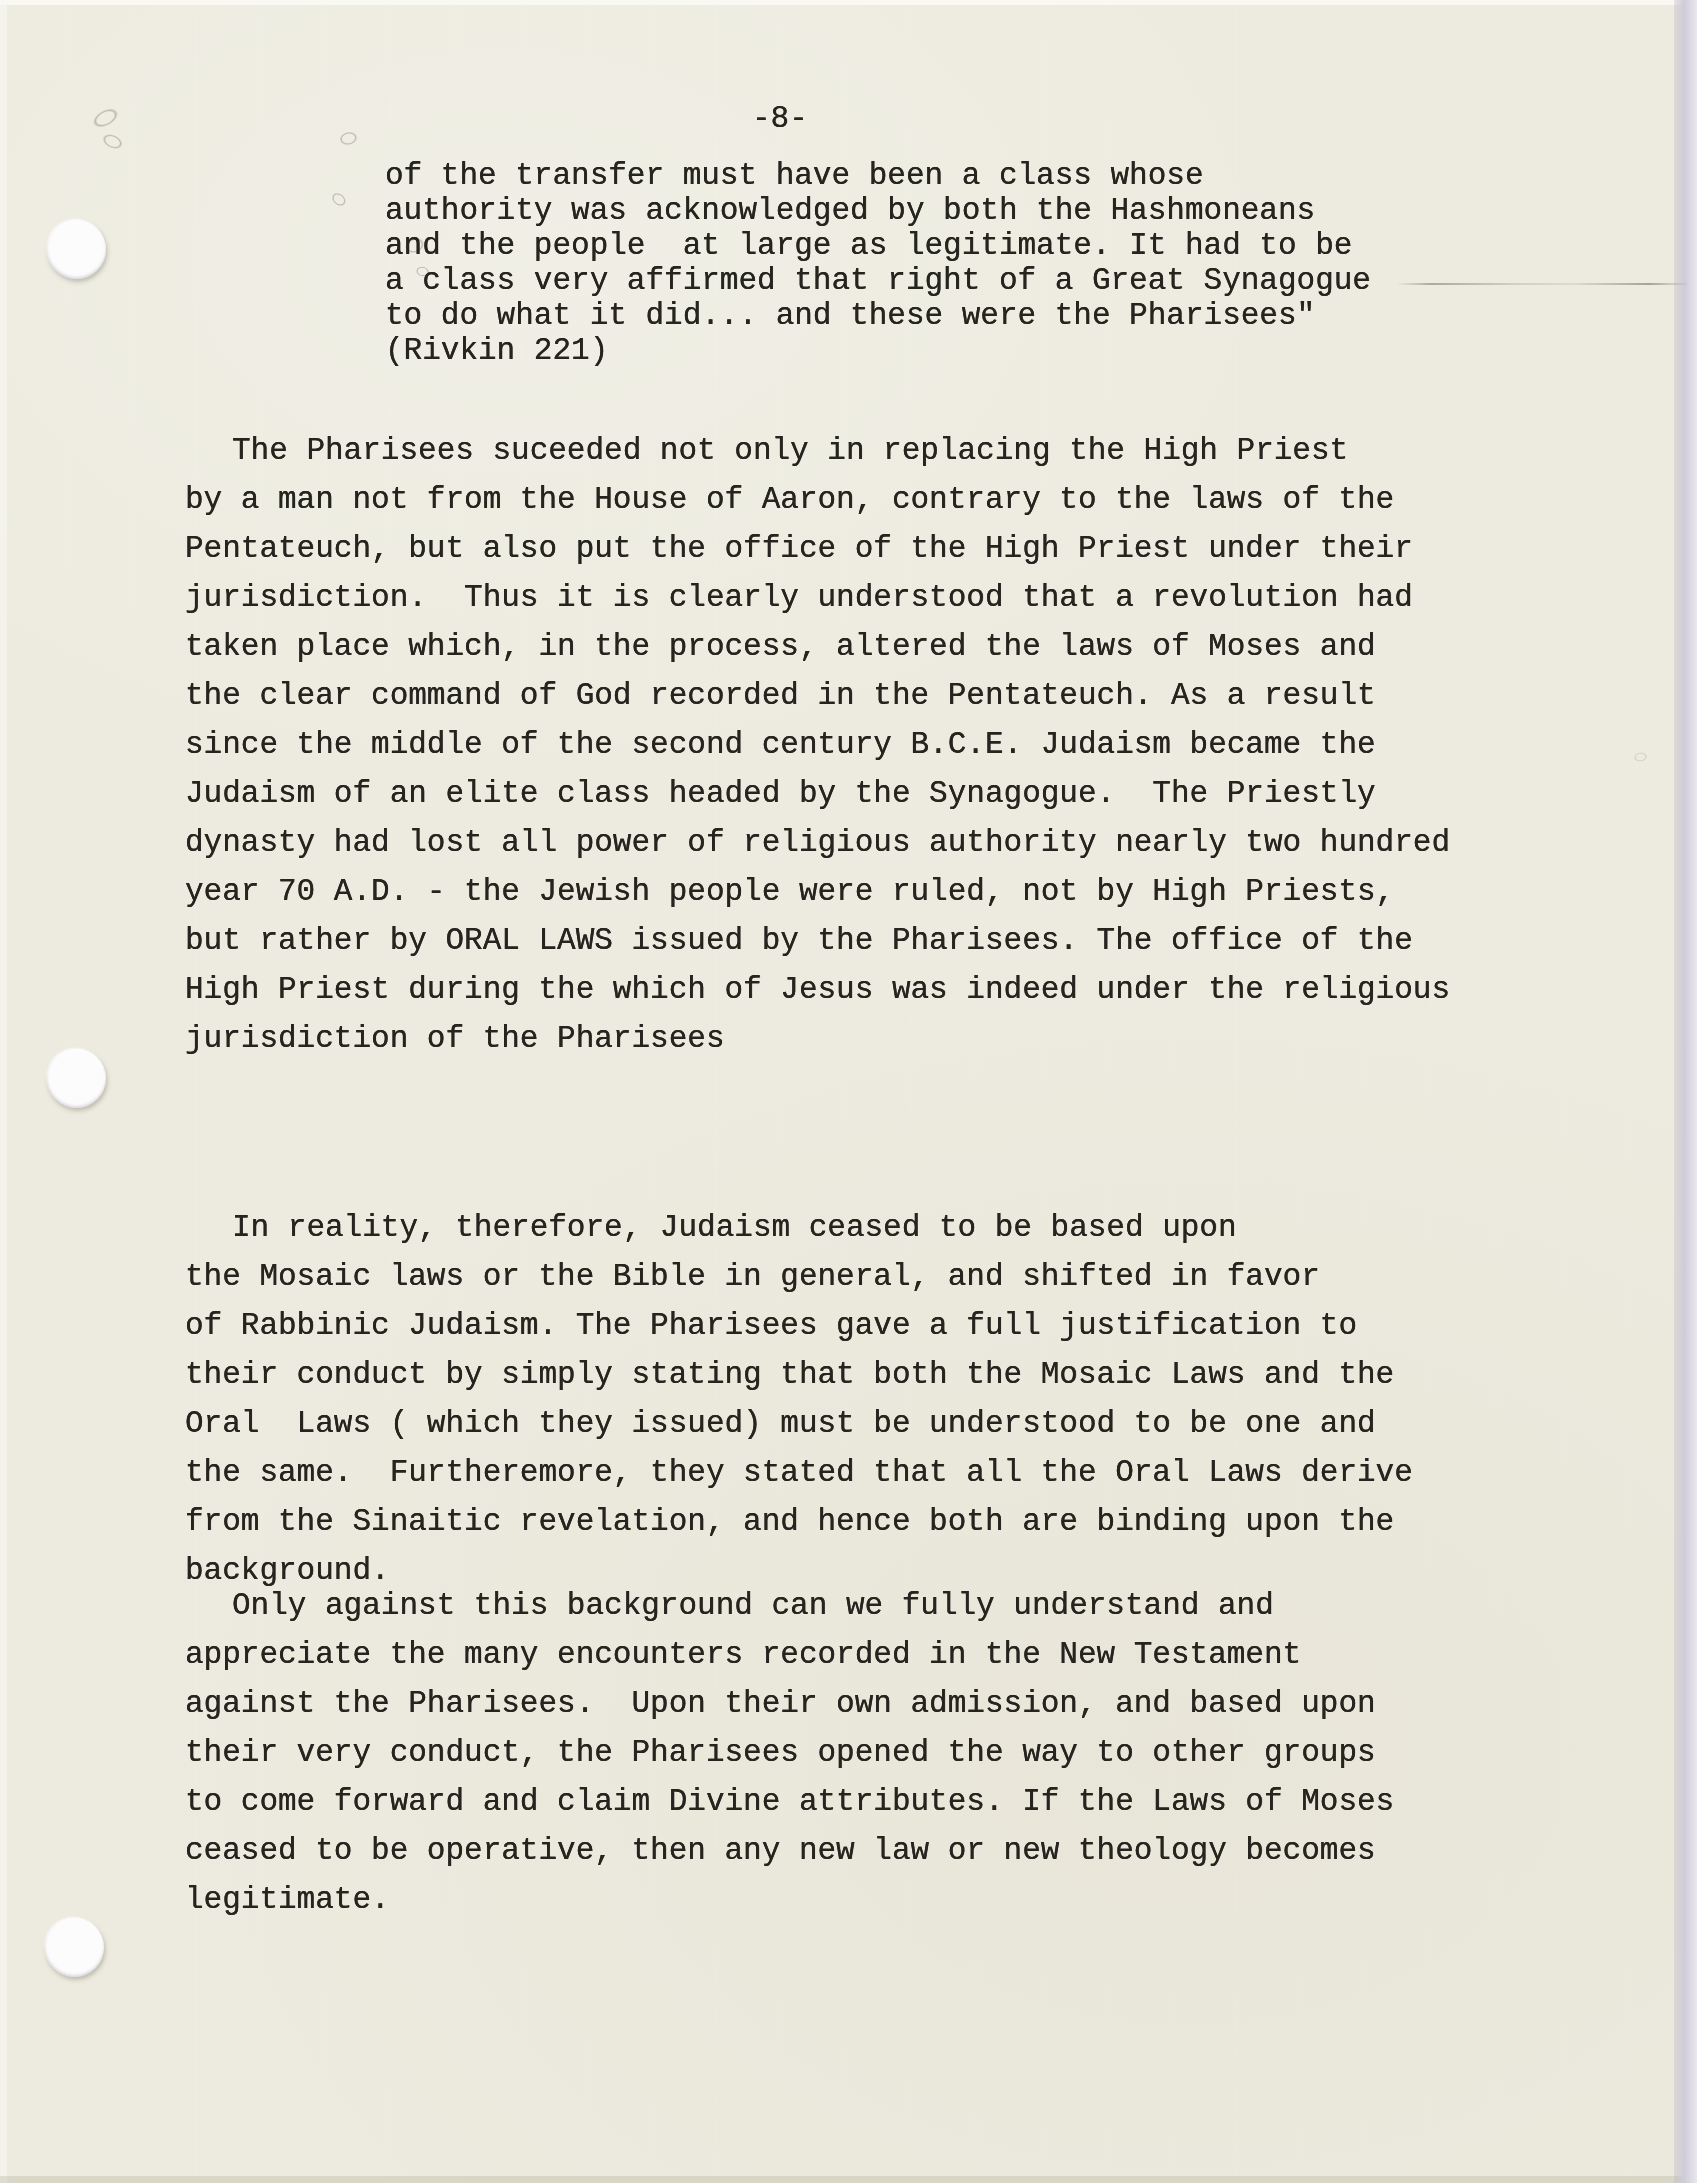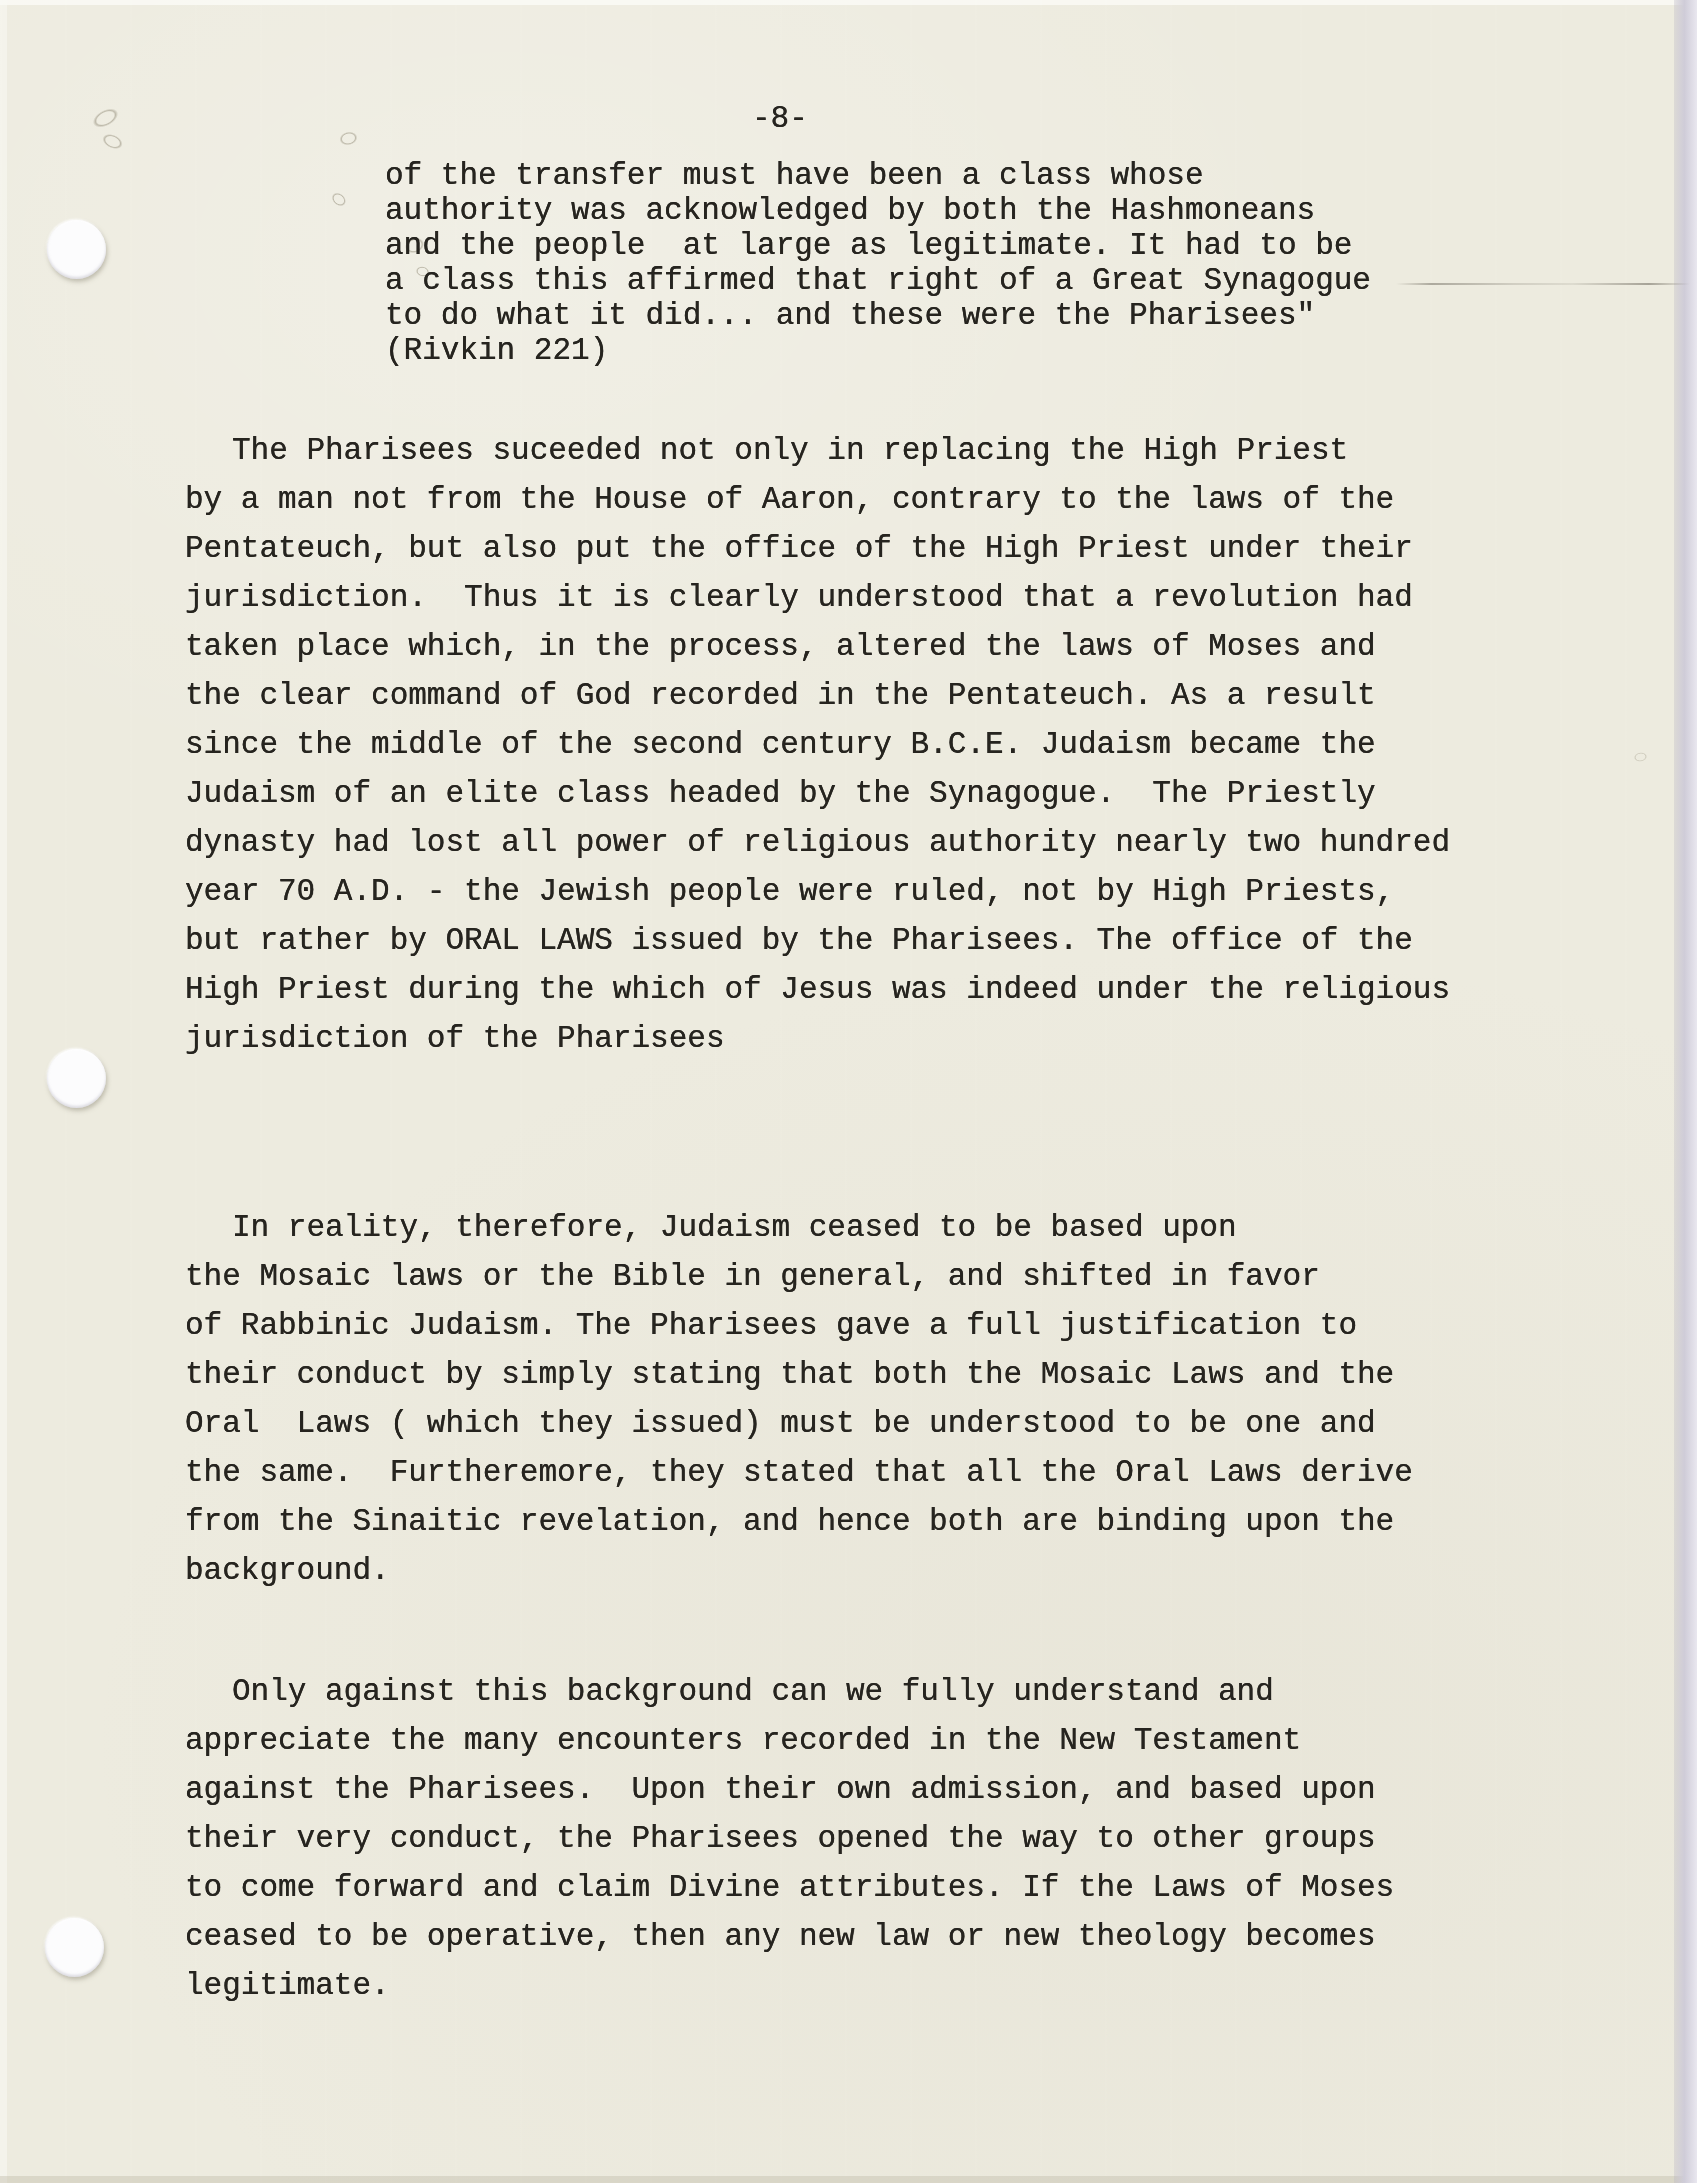--- a/index.html
+++ b/index.html
@@ -53,21 +53,21 @@
   }
   .pagenum{
     position:absolute;left:752px;top:101px;line-height:35px;
   }
   .quote{position:absolute;left:357px;top:158px;}
   .quote .tline{line-height:35px;margin-left:28px;}
   .para{position:absolute;left:185px;}
   .para .tline{line-height:49px;}
   .para-1{top:426px;}
   .para-2{top:1203px;}
-  .para-3{top:1667px;}
+  .para-3{top:1581px;}
   .indent{padding-left:47px;}
   
   .blemish{
     position:absolute;
     background:radial-gradient(closest-side, rgba(0,0,0,0) 52%, rgba(139,132,112,0.48) 62%, rgba(0,0,0,0) 78%);
   }
   .b1{left:88px;top:108px;width:35px;height:20px;transform:rotate(-28deg);}
   .b2{left:99px;top:133px;width:27px;height:17.3px;transform:rotate(24deg);}
   .b3{left:337px;top:130px;width:22.6px;height:17.3px;transform:rotate(-12deg);}
   .b4{left:329px;top:192px;width:20px;height:14.6px;transform:rotate(40deg);}
@@ -101,21 +101,21 @@
   <div class="blemish b6"></div>
   <div class="blemish b7"></div>
   <div class="scratch"></div>
 
   <div class="pagenum tline">-8-</div>
 
   <div class="quote">
     <div class="tline">of the transfer must have been a class whose</div>
     <div class="tline">authority was acknowledged by both the Hashmoneans</div>
     <div class="tline">and the people  at large as legitimate. It had to be</div>
-    <div class="tline">a class this affirmed that right of a Great Synagogue</div>
+    <div class="tline">a class very affirmed that right of a Great Synagogue</div>
     <div class="tline">to do what it did... and these were the Pharisees"</div>
     <div class="tline">(Rivkin 221)</div>
   </div>
 
   <div class="para para-1">
     <div class="tline indent">The Pharisees suceeded not only in replacing the High Priest</div>
     <div class="tline">by a man not from the House of Aaron, contrary to the laws of the</div>
     <div class="tline">Pentateuch, but also put the office of the High Priest under their</div>
     <div class="tline">jurisdiction.  Thus it is clearly understood that a revolution had</div>
     <div class="tline">taken place which, in the process, altered the laws of Moses and</div>

